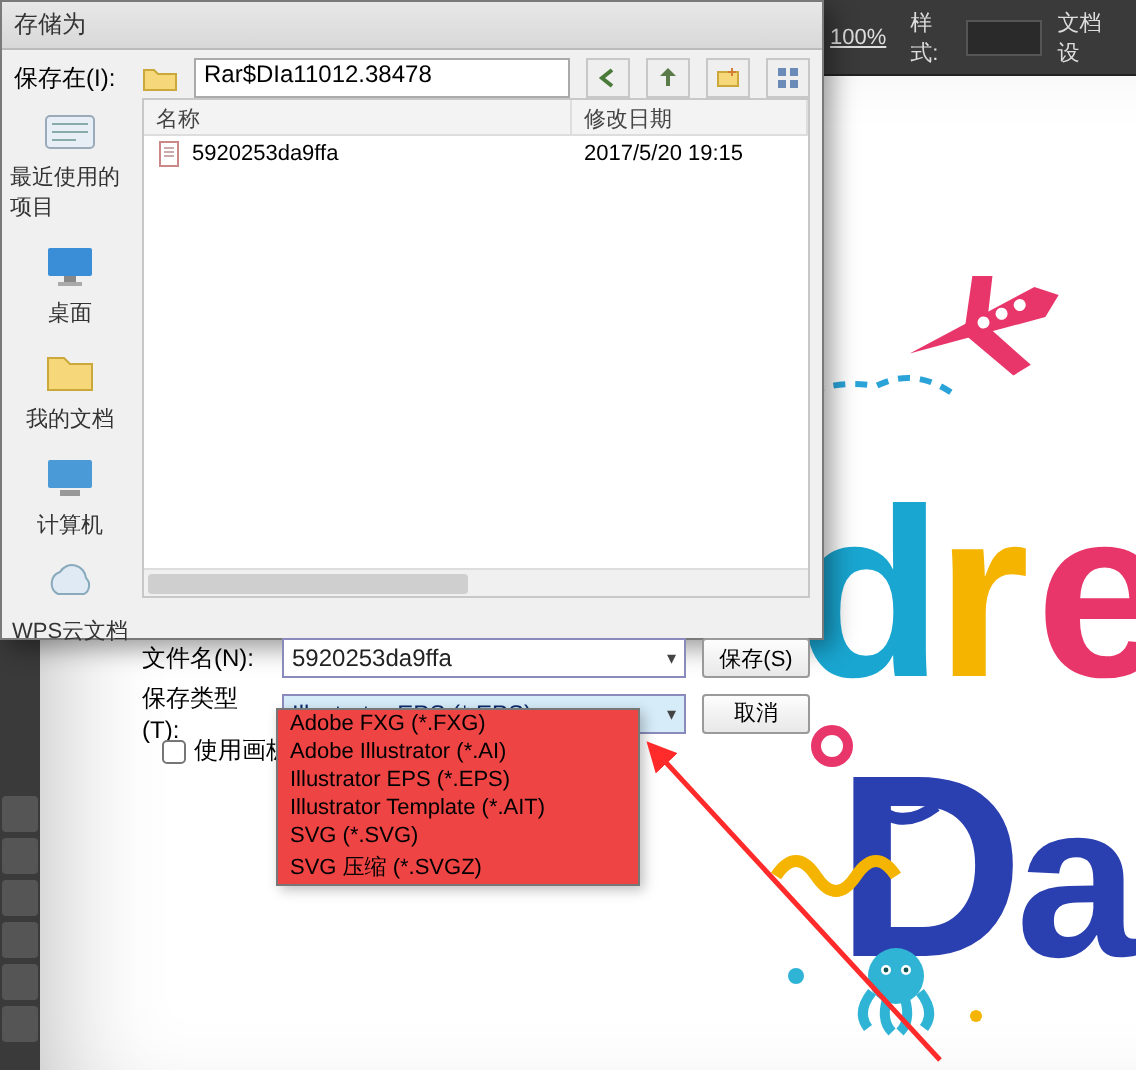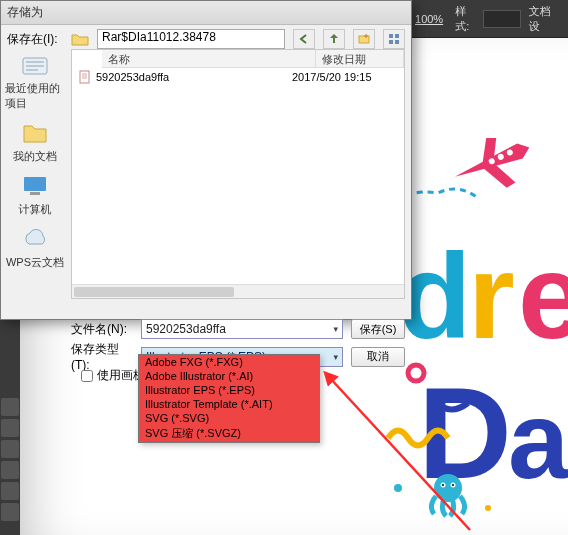--- a/index.html
+++ b/index.html
@@ -33,21 +33,21 @@
 .path-row label { width: 56px; }
 .path-folder-icon { width: 18px; height: 14px; }
 .path-combo { flex: 1; height: 20px; border: 1px solid #aaa; background: #fff; font-size: 12px; padding: 0 4px; display:flex;align-items:flex-start;}
 .path-nav-btn { width: 22px; height: 20px; border: 1px solid #c8c8c8; background: #efefef; display:flex;align-items:center;justify-content:center;font-size:11px;color:#555;}
 
 .sidebar { position: absolute; left: 4px; top: 50px; width: 60px; display: flex; flex-direction: column; align-items: center; gap: 8px; }
 .side-item { display: flex; flex-direction: column; align-items: center; font-size: 11px; color: #333; cursor: default; }
 .side-ico { width: 32px; height: 28px; margin-bottom: 2px; display:flex;align-items:center;justify-content:center;}
 
 .filearea { position: absolute; left: 70px; top: 48px; right: 6px; height: 250px; background: #fff; border: 1px solid #c8c8c8; }
-.filehead { display: flex; height: 18px; background: #f3f3f3; border-bottom: 1px solid #ddd; font-size: 11px; color: #444; margin-left: 30px; }
+.filehead { display: flex; height: 18px; background: #f3f3f3; border-bottom: 1px solid #ddd; font-size: 11px; color: #444; }
 .filehead .col { padding: 2px 6px; border-right: 1px solid #ddd; }
 .filehead .col.name { width: 214px; }
 .filehead .col.date { flex: 1; }
 .filerow { display: flex; font-size: 11px; padding: 2px 6px; align-items: center; }
 .filerow .fico { width: 14px; height: 14px; margin-right: 4px; }
 .filerow .fname { width: 196px; }
 .filerow .fdate { flex: 1; }
 .hscroll { position: absolute; bottom: 0; left: 0; right: 0; height: 14px; background: #f0f0f0; border-top: 1px solid #ddd; }
 .hscroll .thumb { position: absolute; left: 2px; top: 2px; width: 160px; height: 10px; background: #cfcfcf; border-radius: 2px; }
 
@@ -190,20 +190,30 @@
           <svg width="30" height="26">
             <rect x="3" y="6" width="24" height="16" rx="2" fill="#e8eef6" stroke="#9ab"></rect>
             <path d="M6 10h18M6 14h18M6 18h12" stroke="#8aa"></path>
           </svg>
         </span>
       <span>最近使用的项目</span>
     </div>
     <div class="side-item">
       <span class="side-ico">
           <svg width="30" height="26">
+            <rect x="4" y="4" width="22" height="14" rx="1" fill="#3a8ed8"></rect>
+            <rect x="12" y="18" width="6" height="3" fill="#888"></rect>
+            <rect x="9" y="21" width="12" height="2" fill="#aaa"></rect>
+          </svg>
+        </span>
+      <span>桌面</span>
+    </div>
+    <div class="side-item">
+      <span class="side-ico">
+          <svg width="30" height="26">
             <path d="M4 6h8l3 3h11v13H4z" fill="#f6d77a" stroke="#caa93a"></path>
           </svg>
         </span>
       <span>我的文档</span>
     </div>
     <div class="side-item">
       <span class="side-ico">
           <svg width="30" height="26">
             <rect x="4" y="4" width="22" height="14" rx="1" fill="#4a9ad8"></rect>
             <rect x="10" y="19" width="10" height="3" fill="#999"></rect>

